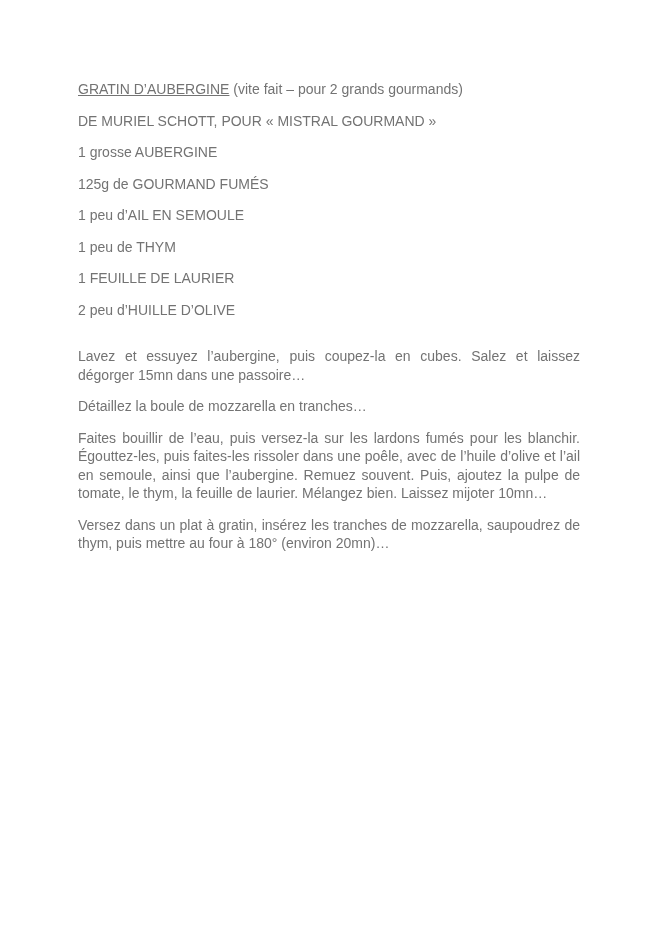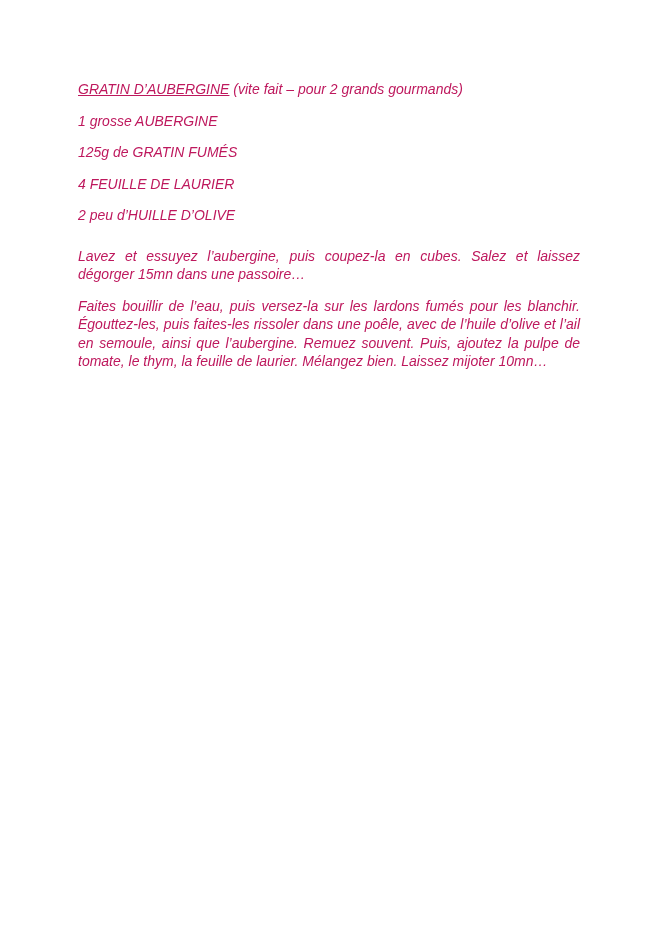--- a/index.html
+++ b/index.html
@@ -7,22 +7,21 @@
     padding: 0;
     background: #ffffff;
   }
   .page {
     position: relative;
     width: 657px;
     height: 931px;
     background: #ffffff;
     overflow: hidden;
     font-family: "Liberation Sans", sans-serif;
-    color: #be185d;
-    font-style: italic;
+    color: #737373;
   }
   .content {
     position: absolute;
     left: 78px;
     top: 80px;
     width: 502px;
     font-size: 14px;
   }
   p {
     margin: 0 0 13px 0;
@@ -30,41 +29,46 @@
   }
   .title {
     white-space: nowrap;
   }
   .title .u {
     text-decoration: underline;
   }
   .ingredients {
   }
   .body-text {
-    margin-top: 22px;
+    margin-top: 28px;
   }
   .para {
     text-align: justify;
   }
 </style>
 </head>
 <body>
 
 <div class="page">
   <div class="content">
 
     <p class="title"><span class="u">GRATIN D’AUBERGINE</span><span> (vite fait – pour 2 grands gourmands)</span></p>
 
+    <p class="byline">DE MURIEL SCHOTT, POUR « MISTRAL GOURMAND »</p>
 
     <div class="ingredients">
       <p class="ing">1 grosse AUBERGINE</p>
-      <p class="ing">125g de GRATIN FUMÉS</p>
-      <p class="ing">4 FEUILLE DE LAURIER</p>
+      <p class="ing">125g de GOURMAND FUMÉS</p>
+      <p class="ing">1 peu d’AIL EN SEMOULE</p>
+      <p class="ing">1 peu de THYM</p>
+      <p class="ing">1 FEUILLE DE LAURIER</p>
       <p class="ing">2 peu d’HUILLE D’OLIVE</p>
     </div>
 
     <div class="body-text">
       <p class="para">Lavez et essuyez l’aubergine, puis coupez-la en cubes. Salez et laissez dégorger 15mn dans une passoire…</p>
+      <p class="para">Détaillez la boule de mozzarella en tranches…</p>
       <p class="para">Faites bouillir de l’eau, puis versez-la sur les lardons fumés pour les blanchir. Égouttez-les, puis faites-les rissoler dans une poêle, avec de l’huile d’olive et l’ail en semoule, ainsi que l’aubergine. Remuez souvent. Puis, ajoutez la pulpe de tomate, le thym, la feuille de laurier. Mélangez bien. Laissez mijoter 10mn…</p>
+      <p class="para">Versez dans un plat à gratin, insérez les tranches de mozzarella, saupoudrez de thym, puis mettre au four à 180° (environ 20mn)…</p>
     </div>
 
   </div>
 </div>
 
 </body></html>

